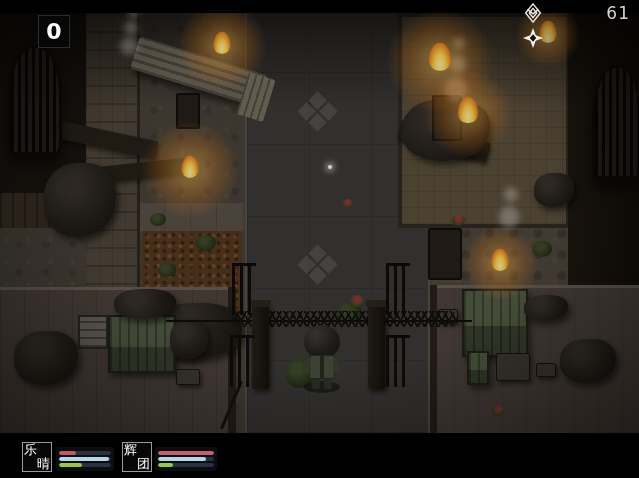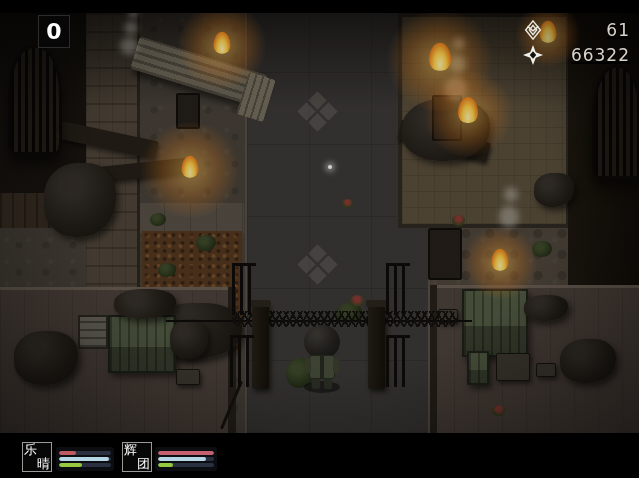--- a/index.html
+++ b/index.html
@@ -102,21 +102,21 @@
   .vignette{left:0;top:0;width:639px;height:420px;pointer-events:none;
     background:radial-gradient(ellipse at 50% 45%,rgba(0,0,0,0) 52%,rgba(0,0,0,.48) 100%),
       linear-gradient(rgba(8,5,3,.18),rgba(8,5,3,.18));}
   
   #bar-top{position:absolute;left:0;top:0;width:639px;height:13px;background:#000;}
   #bar-bottom{position:absolute;left:0;top:433px;width:639px;height:45px;background:#000;}
   
   .counter-box{position:absolute;left:38px;top:15px;width:30px;height:31px;background:#070707;
     border:1px solid #2c2c2c;display:flex;align-items:center;justify-content:center;
     color:#fff;font-size:22px;font-weight:bold;}
-  .currency{position:absolute;left:520px;top:17px;width:110px;text-decoration:underline;}
+  .currency{position:absolute;left:520px;top:0;width:110px;text-decoration:underline;}
   .currency-row{display:flex;align-items:center;height:25px;}
   .cicon{width:26px;height:24px;display:flex;align-items:center;justify-content:center;}
   .cval{flex:1;text-align:right;color:#d8d4cc;font-size:17px;letter-spacing:1px;
     text-shadow:1px 1px 1px #000;}
   .party{position:absolute;left:22px;top:442px;height:32px;}
   .member{position:absolute;top:0;height:32px;}
   .badge{position:absolute;left:0;top:0;width:30px;height:30px;background:rgba(8,8,8,.92);
     border:1px solid #9a9a96;box-sizing:border-box;color:#fff;}
   .badge .k1{position:absolute;left:1px;top:0;font-size:13px;line-height:14px;}
   .badge .k2{position:absolute;right:1px;bottom:0;font-size:13px;line-height:14px;}
@@ -294,21 +294,20 @@
       </span>
       <span class="cval">61</span>
     </div>
     <div class="currency-row">
       <span class="cicon">
         <svg width="22" height="22" viewBox="0 0 24 24">
           <path d="M12 1 L15 9 L23 12 L15 15 L12 23 L9 15 L1 12 L9 9 Z" fill="#f2f0ea"></path>
           <path d="M12 8 L15.5 12 L12 16 L8.5 12 Z" fill="#12100d"></path>
         </svg>
       </span>
-      <span class="cval">66322</span>
     </div>
   </div>
 
   <div class="party">
 
     <div class="member" style="left:0;width:96px">
       <div class="badge">
         <span class="k1">乐</span>
         <span class="k2">晴</span>
       </div>

